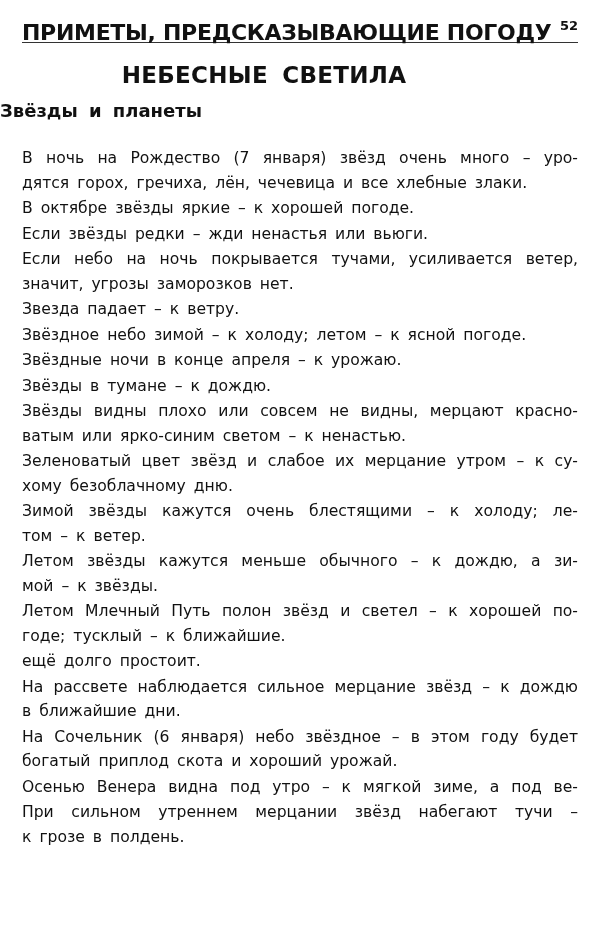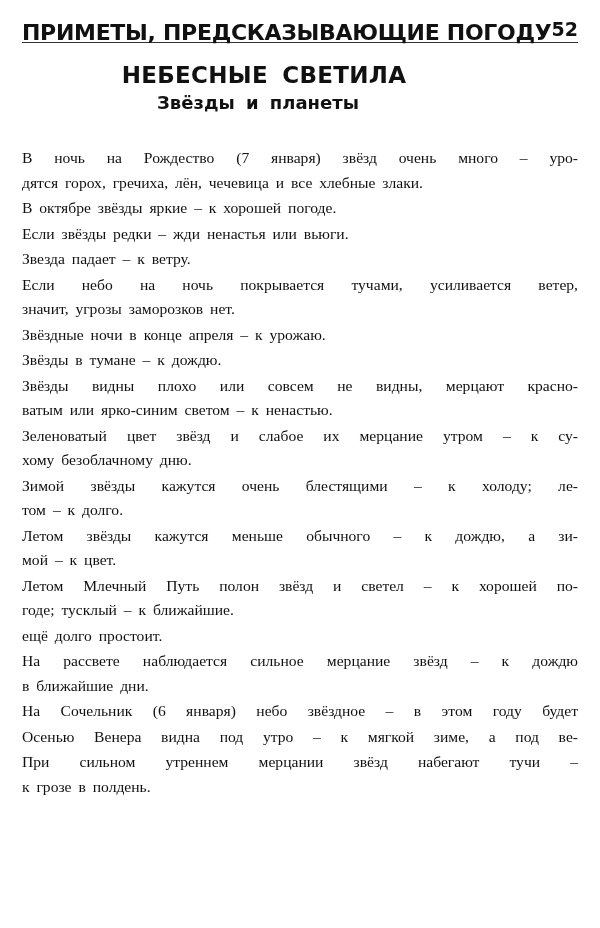--- a/index.html
+++ b/index.html
@@ -2,28 +2,28 @@
 <html><head>
 <meta charset="utf-8">
 <style>
   html, body { margin:0; padding:0; background:#ffffff; }
   body { width:600px; height:928px; position:relative; overflow:hidden;
          font-family:"DejaVu Sans", "Liberation Sans", sans-serif; color:#111; }
   .running-head { position:absolute; left:22px; top:18px; width:556px; height:24px;
                   border-bottom:1.5px solid #333; }
   .running-title { position:absolute; left:0; top:2px; font-size:22px; font-weight:bold;
                    letter-spacing:-0.3px; white-space:nowrap; }
-  .page-number { position:absolute; right:0; top:0px; font-size:19px; font-weight:bold;margin-left:6px; }
+  .page-number { position:absolute; right:0; top:0px; font-size:13px; font-weight:bold;margin-left:6px; }
   .chapter-title { position:absolute; left:0; width:528px; top:62px; text-align:center;
                    font-size:23px; font-weight:bold; word-spacing:6px; letter-spacing:0.3px; }
-  .section-title { position:absolute; left:0; width:516px; top:92px; text-align:center;
+  .section-title { position:absolute; left:0; width:516px; top:100px; 
                    font-size:18px; font-weight:bold; word-spacing:5px; }
   .entries { position:absolute; left:22px; top:146px; width:556px; }
   .entry { font-size:15.6px; line-height:24.5px; margin-bottom:1px;
-           padding-left:28px; text-indent:-28px; word-spacing:3px;font-family:Liberation Serif, serif; }
+           padding-left:28px; text-indent:-28px; word-spacing:3px; }
   .entry .line { display:block; text-align:justify; text-align-last:justify; white-space:nowrap; }
   .entry .line.last { text-align-last:left; }
 </style>
 </head>
 <body>
 
 <div class="running-head">
   <span class="running-title">ПРИМЕТЫ, ПРЕДСКАЗЫВАЮЩИЕ ПОГОДУ</span>
   <span class="page-number">52</span>
 </div>
@@ -36,61 +36,65 @@
       <span class="line">В ночь на Рождество (7 января) звёзд очень много – уро-</span>
       <span class="line last">дятся горох, гречиха, лён, чечевица и все хлебные злаки.</span>
     </div>
     <div class="entry">
       <span class="line last">В октябре звёзды яркие – к хорошей погоде.</span>
     </div>
     <div class="entry">
       <span class="line last">Если звёзды редки – жди ненастья или вьюги.</span>
     </div>
     <div class="entry">
+      <span class="line">Если небо на ночь покрывается тучами, усиливается ветер,</span>
+      <span class="line last">значит, угрозы заморозков нет.</span>
+    </div>
+    <div class="entry">
       <span class="line last">Звезда падает – к ветру.</span>
     </div>
     <div class="entry">
-      <span class="line">Если небо на ночь покрывается тучами, усиливается ветер,</span>
-      <span class="line last">значит, угрозы заморозков нет.</span>
+      <span class="line last">Звёздное небо зимой – к холоду; летом – к ясной погоде.</span>
     </div>
     <div class="entry">
       <span class="line last">Звёздные ночи в конце апреля – к урожаю.</span>
     </div>
     <div class="entry">
       <span class="line last">Звёзды в тумане – к дождю.</span>
     </div>
     <div class="entry">
       <span class="line">Звёзды видны плохо или совсем не видны, мерцают красно-</span>
       <span class="line last">ватым или ярко-синим светом – к ненастью.</span>
     </div>
     <div class="entry">
       <span class="line">Зеленоватый цвет звёзд и слабое их мерцание утром – к су-</span>
       <span class="line last">хому безоблачному дню.</span>
     </div>
     <div class="entry">
       <span class="line">Зимой звёзды кажутся очень блестящими – к холоду; ле-</span>
-      <span class="line last">том – к долго.</span>
+      <span class="line last">том – к ветер.</span>
     </div>
     <div class="entry">
       <span class="line">Летом звёзды кажутся меньше обычного – к дождю, а зи-</span>
-      <span class="line last">мой – к цвет.</span>
+      <span class="line last">мой – к звёзды.</span>
     </div>
     <div class="entry">
       <span class="line">Летом Млечный Путь полон звёзд и светел – к хорошей по-</span>
       <span class="line last">годе; тусклый – к ближайшие.</span>
     </div>
     <div class="entry">
       <span class="line last">ещё долго простоит.</span>
     </div>
     <div class="entry">
       <span class="line">На рассвете наблюдается сильное мерцание звёзд – к дождю</span>
       <span class="line last">в ближайшие дни.</span>
     </div>
     <div class="entry">
       <span class="line">На Сочельник (6 января) небо звёздное – в этом году будет</span>
+      <span class="line last">богатый приплод скота и хороший урожай.</span>
     </div>
     <div class="entry">
       <span class="line">Осенью Венера видна под утро – к мягкой зиме, а под ве-</span>
     </div>
     <div class="entry">
       <span class="line">При сильном утреннем мерцании звёзд набегают тучи –</span>
       <span class="line last">к грозе в полдень.</span>
     </div>
   </div>
 

